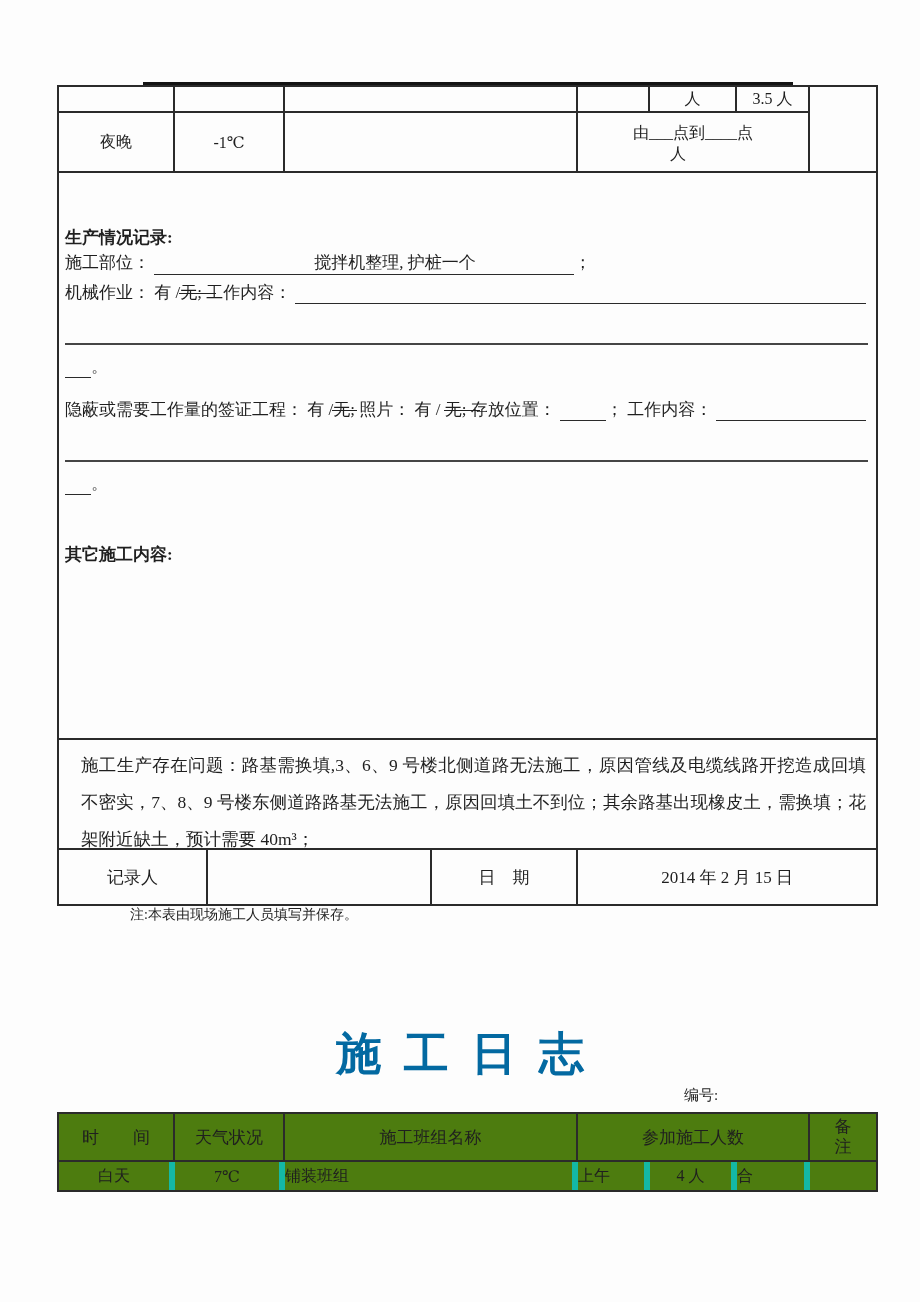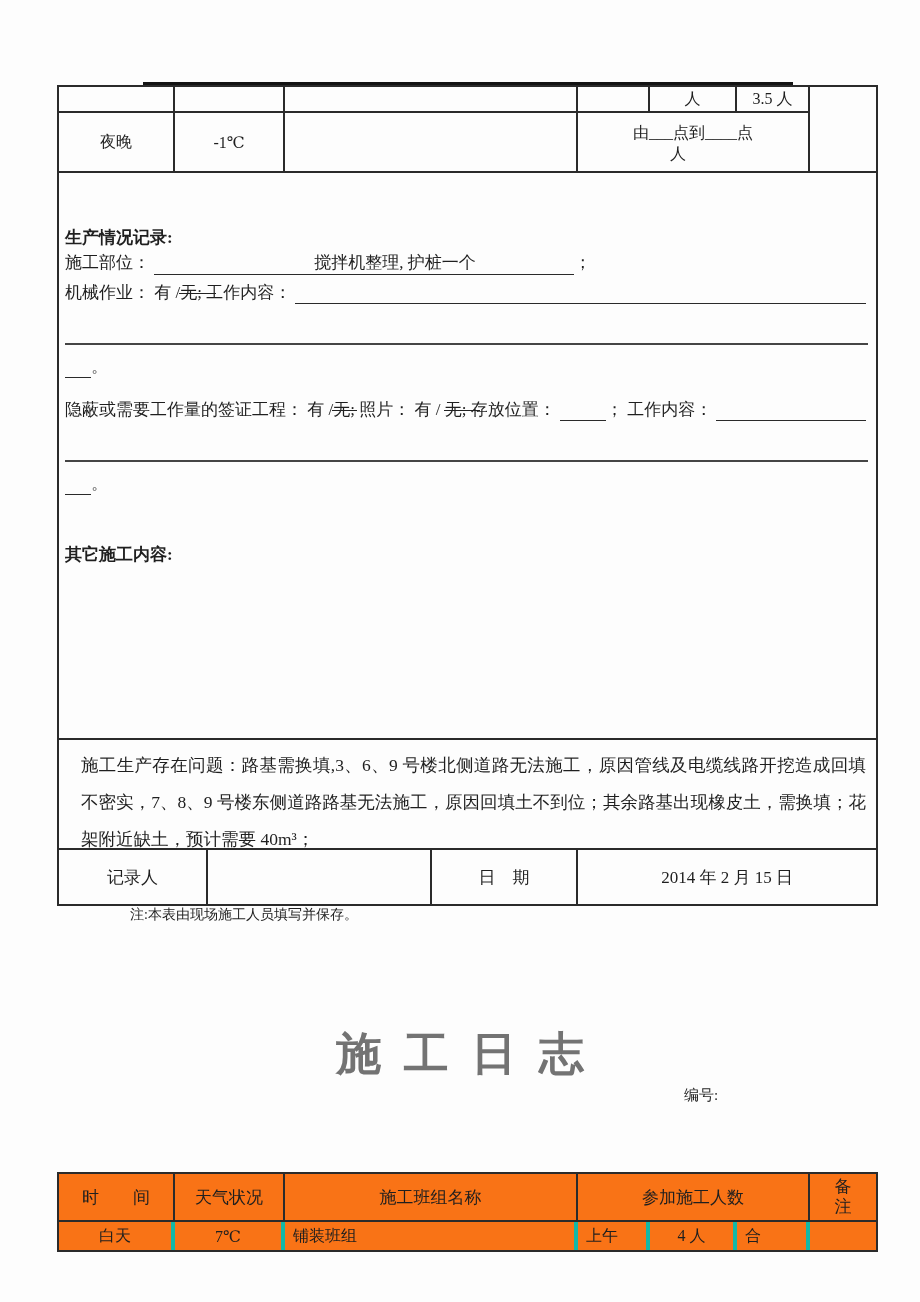--- a/index.html
+++ b/index.html
@@ -42,34 +42,34 @@
     font-size:17.5px; line-height:37px; text-align:justify; }
 
   .sig { display:grid; grid-template-columns:149px 224px 146px 298px; border-top:2px solid #2b2b2b; height:56px; }
   .sig .cell { border-right:2px solid #2b2b2b; display:flex; align-items:center; justify-content:center;
     font-size:17px; white-space:pre; }
   .sig .last { border-right:none; }
 
   .footnote { position:absolute; left:130px; top:906px; font-size:14px; }
 
   .doc-title { position:absolute; left:0; top:1024px; width:920px; text-align:center;
-    font-size:45px; font-weight:bold; color:#737373; white-space:pre; }
+    font-size:45px; font-weight:bold; color:#0369a1; white-space:pre; }
   .serial { position:absolute; left:684px; top:1086px; font-size:15px; }
 
   
-  #form2 { position:absolute; left:57px; top:1172px; width:821px; border:2px solid #2b2b2b; background:#f97316; }
+  #form2 { position:absolute; left:57px; top:1112px; width:821px; border:2px solid #2b2b2b; background:#4d7c0f; }
   .hgrid { display:grid; grid-template-columns:116px 110px 293px 232px 66px; height:48px; }
   .hgrid .cell { border-right:2px solid #2b2b2b; border-bottom:2px solid #2b2b2b;
     display:flex; align-items:center; justify-content:center; font-size:17px; white-space:pre; }
   .hgrid .last { border-right:none; }
   .remark-head { white-space:pre-line; line-height:20px; text-align:center; }
   .dgrid { display:grid; grid-template-columns:116px 110px 293px 72px 87px 73px 66px; height:28px; }
-  .dgrid .cell { border-right:4px solid #14b8a6; display:flex; align-items:center; justify-content:center;
+  .dgrid .cell { border-right:6px solid #14b8a6; display:flex; align-items:center; justify-content:center;
     font-size:16px; white-space:pre; }
-  .dgrid .left { justify-content:flex-start; padding-left:8px; }
+  .dgrid .left { justify-content:flex-start; }
   .dgrid .last { border-right:none; }
 </style>
 </head>
 <body>
 
 <div id="page">
 
   <div class="blackbar"></div>
 
   <div id="form1">

